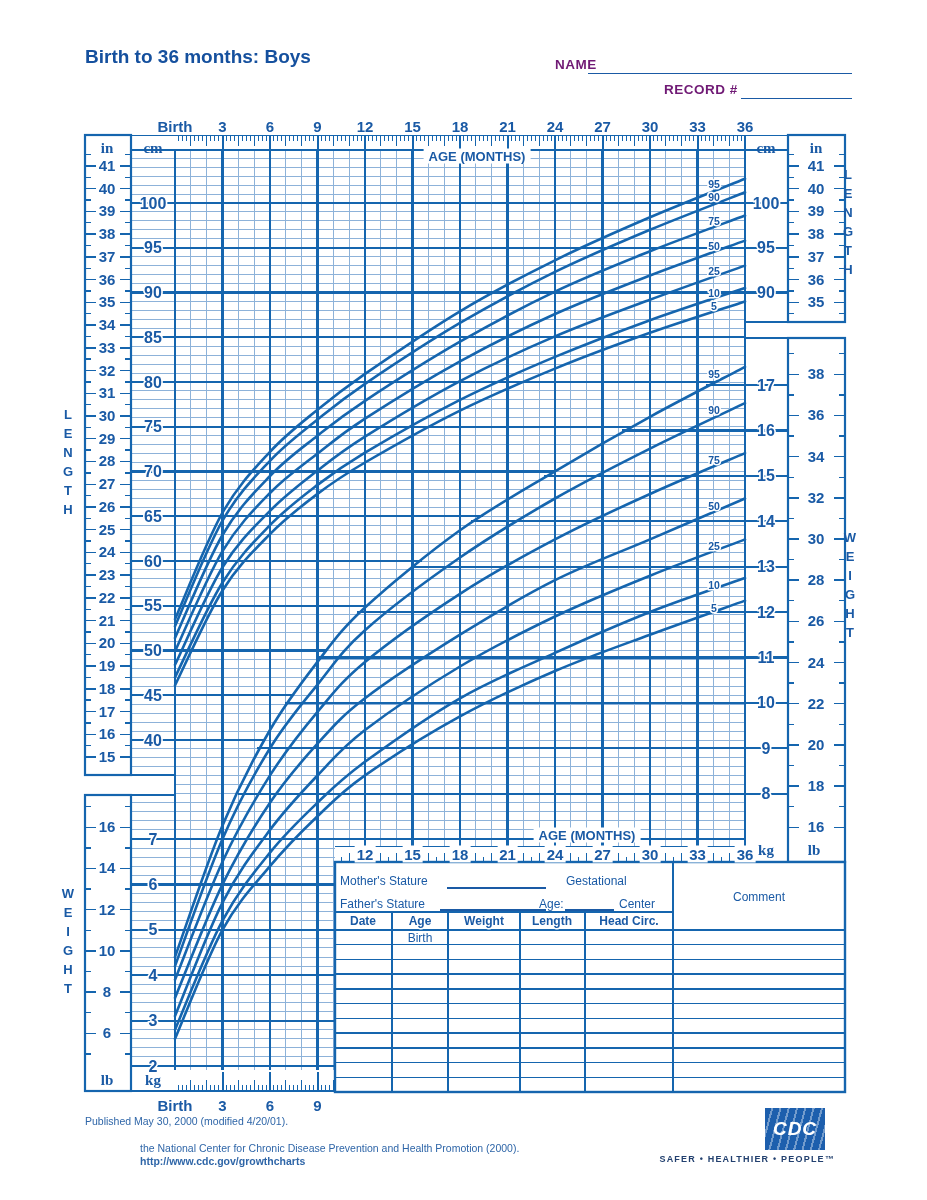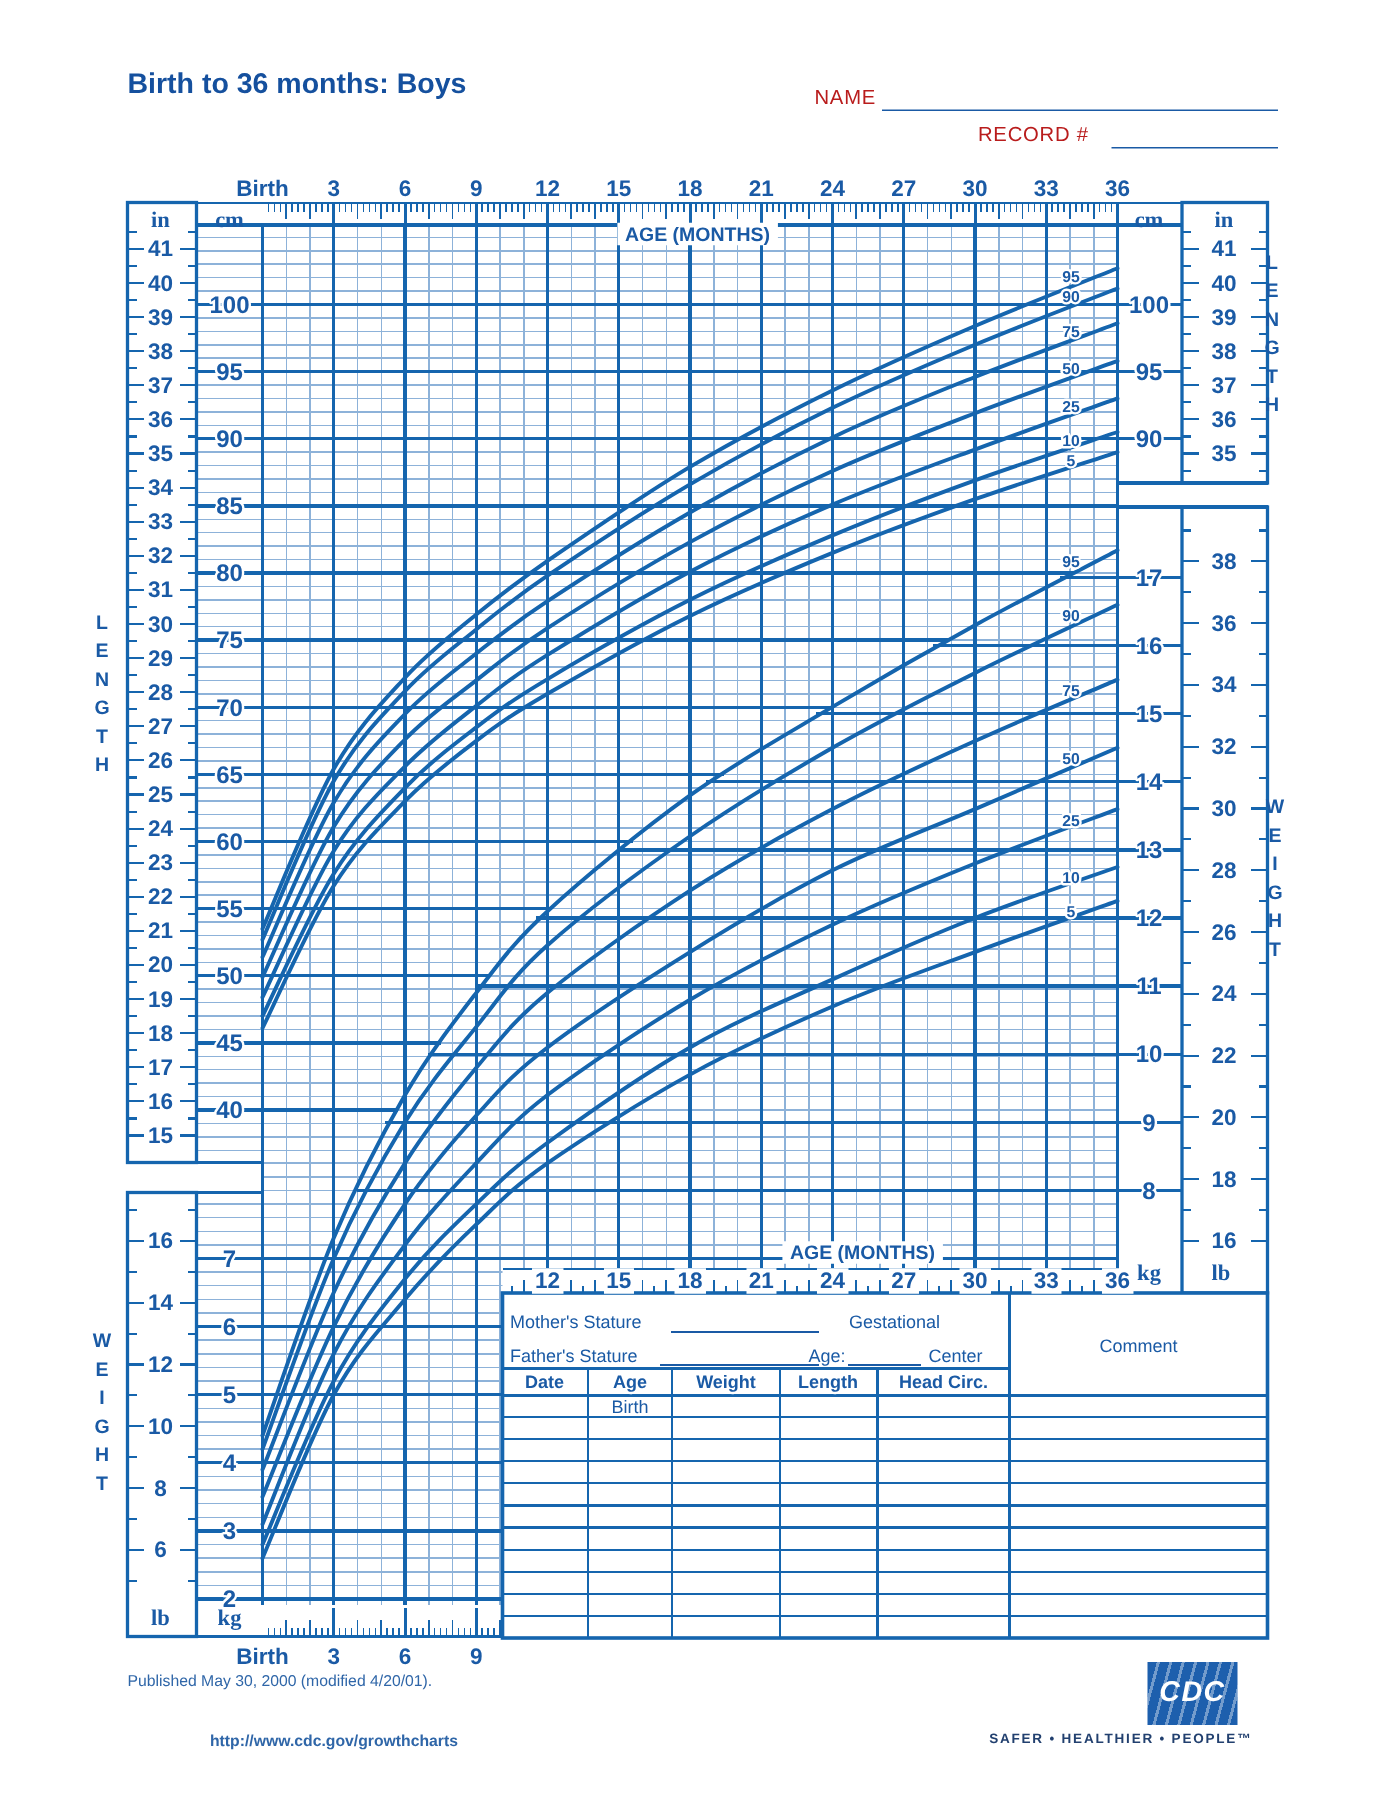--- a/index.html
+++ b/index.html
@@ -1,23 +1,23 @@
 <!DOCTYPE html>
 <html><head>
 <meta charset="utf-8">
 <style>
   html,body{margin:0;padding:0;background:#ffffff;}
   #page{position:relative;width:916px;height:1200px;background:#ffffff;overflow:hidden;
         font-family:"Liberation Sans","DejaVu Sans",sans-serif;}
   .abs{position:absolute;}
   .ctr{transform:translate(-50%,-50%);white-space:nowrap;text-align:right;}
   .title{font-size:19px;font-weight:700;color:#15509e;white-space:nowrap;}
-  .formlbl{font-size:13.5px;font-weight:400;color:#b91c1c;letter-spacing:.5px;}
+  .formlbl{font-size:13.5px;font-weight:700;color:#701a75;letter-spacing:.5px;margin-left:12px;}
   .fline{border-bottom:1.6px solid #1a5aa5;height:0;}
-  .agelbl{font-size:13px;font-weight:700;color:#1a5aa5;background:#fff;padding:0 5px;}
+  .agelbl{font-size:13px;font-weight:700;color:#1a5aa5;background:#fff;padding:0 5px;margin-left:12px;}
   .vtitle{display:flex;flex-direction:column;align-items:center;font-size:13px;font-weight:700;
           color:#1a5aa5;line-height:19px;transform:translateX(-50%);}
   .unit{font-size:15px;font-weight:700;color:#1a5aa5;font-family:Liberation Serif, serif;}
   .mlabel{font-size:15px;color:#1a5aa5;}
   .tbltxt{font-size:12px;color:#1a5aa5;}
   .foot{font-size:10.5px;color:#2f66a8;white-space:nowrap;}
   #logo{background:#1d5fad;color:#ffffff;font-weight:700;font-style:italic;font-size:19px;
         display:flex;align-items:center;justify-content:center;letter-spacing:1px;
         background-image:repeating-linear-gradient(105deg,rgba(255,255,255,0) 0 6px,rgba(255,255,255,.38) 6px 8px);}
   #tagline{font-size:9px;font-weight:700;color:#22406f;letter-spacing:1.2px;text-align:right;}
@@ -855,20 +855,21 @@
 
   <div class="abs tbltxt" style="left:340px;top:874px;">Mother's Stature</div>
   <div class="abs tbltxt" style="left:340px;top:897px;">Father's Stature</div>
   <div class="abs tbltxt" style="left:566px;top:874px;">Gestational</div>
   <div class="abs tbltxt" style="left:539px;top:897px;text-align:right;">Age:</div>
   <div class="abs tbltxt" style="left:619px;top:897px;">Center</div>
   <div class="abs tbltxt ctr" style="left:759px;top:897px;">Comment</div>
   <div class="abs tbltxt ctr" style="left:420px;top:938px;">Birth</div>
 
   <div class="abs foot" style="left:85px;top:1115px;">Published May 30, 2000 (modified 4/20/01).</div>
+  <div class="abs foot" style="left:140px;top:1142px;">the National Center for Chronic Disease Prevention and Health Promotion (2000).</div>
   <div class="abs foot" style="left:140px;top:1155px;font-weight:700;">http://www.cdc.gov/growthcharts</div>
   <div id="logo" class="abs" style="left:765px;top:1108px;width:60px;height:42px;">CDC</div>
   <div id="tagline" class="abs" style="left:655px;top:1154px;width:180px;">SAFER • HEALTHIER • PEOPLE™</div>
 
 <span class="abs mlabel ctr" style="left: 175px; top: 126px; font-weight: 700;">Birth</span>
     <span class="abs mlabel ctr" style="left: 222.5px; top: 126px; font-weight: 600;">3</span>
     <span class="abs mlabel ctr" style="left: 270px; top: 126px; font-weight: 600;">6</span>
     <span class="abs mlabel ctr" style="left: 317.5px; top: 126px; font-weight: 600;">9</span>
     <span class="abs mlabel ctr" style="left: 365px; top: 126px; font-weight: 700;">12</span>
     <span class="abs mlabel ctr" style="left: 412.5px; top: 126px; font-weight: 600;">15</span>

